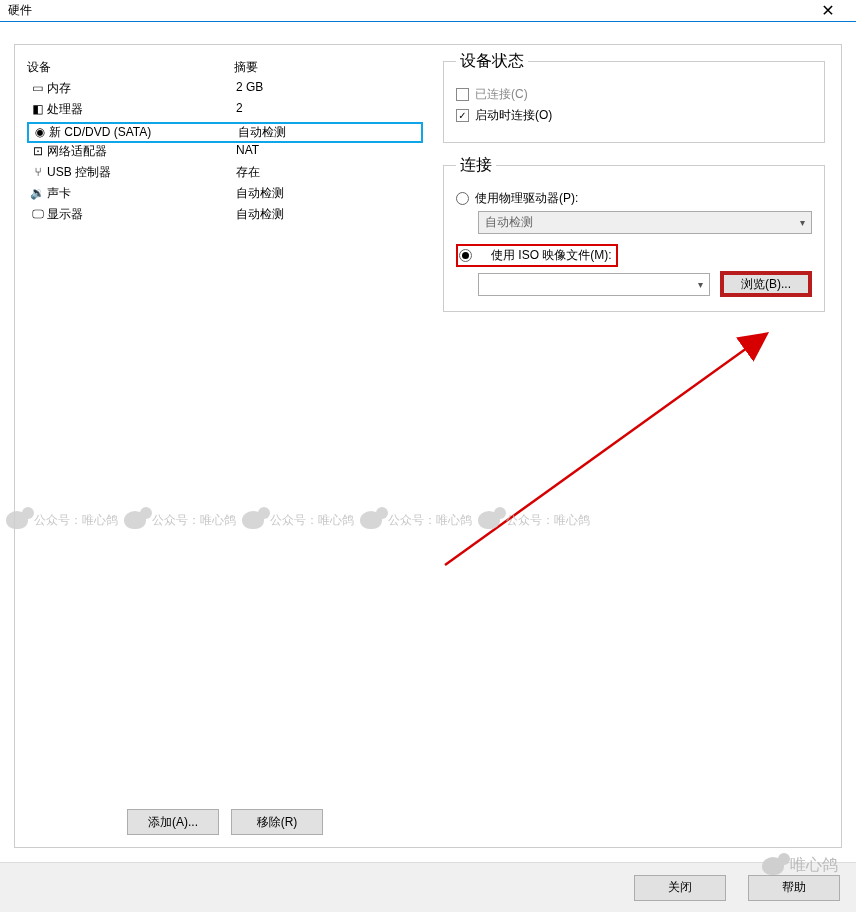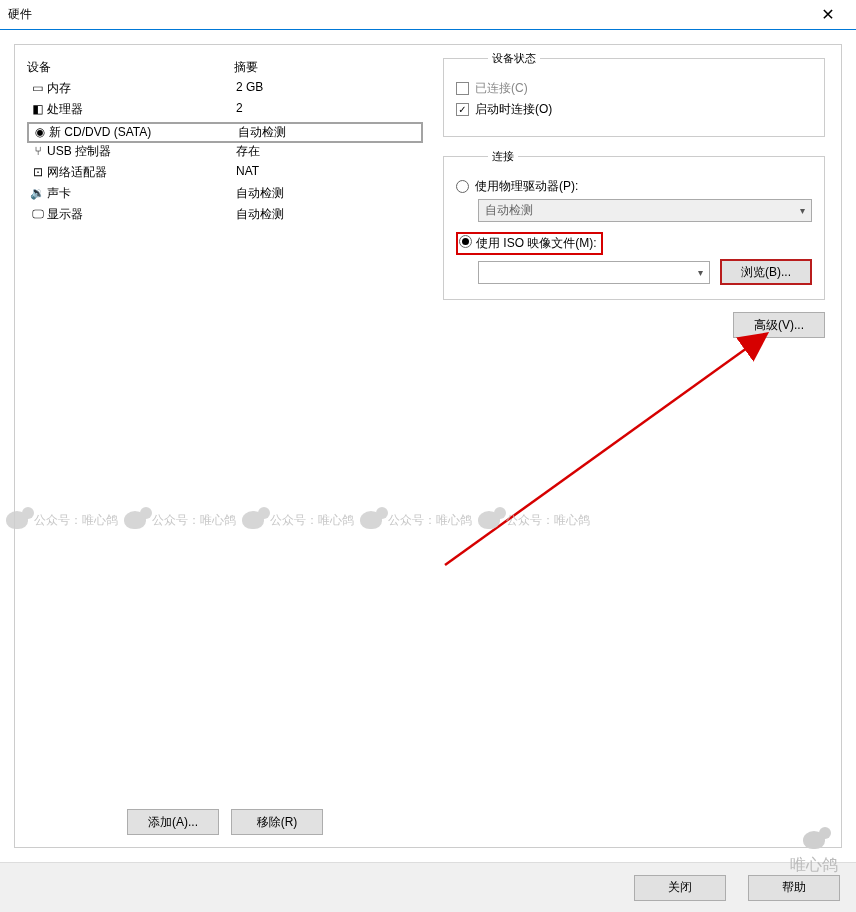--- a/index.html
+++ b/index.html
@@ -1,69 +1,69 @@
 <!DOCTYPE html>
 <html><head>
 <meta charset="utf-8">
 <style>
 * { box-sizing: border-box; margin: 0; padding: 0; }
 body { font-family: "Microsoft YaHei", "Segoe UI", sans-serif; font-size: 12px; background: #fff; width: 856px; height: 912px; position: relative; overflow: hidden; }
 
-.titlebar { height: 30px; border-bottom: 1px solid #0078d7; display: flex; align-items: center; padding: 0 8px; justify-content: space-between; }
+.titlebar { height: 22px; border-bottom: 1px solid #0078d7; display: flex; align-items: center; padding: 0 8px; justify-content: space-between; }
 .close-x { font-size: 16px; width: 40px; text-align: center; cursor: pointer; }
 
 .content { position: absolute; top: 30px; left: 0; right: 0; bottom: 50px; padding: 14px; }
 .inner-border { border: 1px solid #ccc; height: 100%; display: flex; position: relative; }
 
 .left-pane { width: 420px; padding: 10px 12px; display: flex; flex-direction: column; }
 .device-table { flex: 1; }
 .device-header { display: flex; padding: 4px 0; }
 .col-device { width: 175px; }
 .col-summary { flex: 1; margin-left: 32px; }
 .device-row { display: flex; align-items: flex-start; height: 21px; padding: 0 2px; }
 .device-row .icon { width: 18px; display: inline-flex; justify-content: center; }
 .device-row .label { flex: 1; }
-.highlighted { border: 2px solid #a3a3a3; }
+.highlighted { border: 2px solid #0ea5e9; }
 
 .left-buttons { display: flex; gap: 12px; justify-content: center; padding: 8px 0 2px 0; }
 
 .right-pane { flex: 1; padding: 6px 16px 10px 8px; display: flex; flex-direction: column; gap: 12px; }
 
 fieldset { border: 1px solid #ccc; padding: 10px 12px 14px 12px; }
-legend { padding: 0 4px; font-size: 11px; margin-left: 32px; }
+legend { padding: 0 4px; font-size: 16px; }
 
 .chk-row, .radio-row { display: flex; align-items: center; gap: 6px; margin: 4px 0; }
 .chk-box { width: 13px; height: 13px; border: 1px solid #888; display: inline-flex; align-items: center; justify-content: center; font-size: 10px; }
 
 .radio-circle { width: 13px; height: 13px; border: 1px solid #666; border-radius: 50%; display: inline-flex; align-items: center; justify-content: center; }
 .radio-circle.selected::after { content: ""; width: 7px; height: 7px; background: #000; border-radius: 50%; }
 
 .dropdown { height: 23px; border: 1px solid #aaa; background: #efefef; display: flex; align-items: center; justify-content: space-between; padding: 0 6px; color: #666; width: 100%; }
 .dropdown.white { background: #fff; color: #000; }
 .chev { font-size: 10px; color: #555; }
 
 .iso-row { display: flex; gap: 10px; align-items: center; margin-top: 6px; }
 .iso-row .dropdown { flex: 1; }
 
 .btn { height: 26px; min-width: 92px; border: 1px solid #adadad; background: #e1e1e1; display: inline-flex; align-items: center; justify-content: center; cursor: pointer; padding: 0 10px; }
-.btn.red-outline { border: 2px solid #b91c1c; }
+.btn.red-outline { border: 4px solid #b91c1c; }
 
 .adv-row { display: flex; justify-content: flex-end; }
 
 .bottom-bar { position: absolute; bottom: 0; left: 0; right: 0; height: 50px; display: flex; align-items: center; justify-content: flex-end; gap: 22px; padding: 0 16px; border-top: 1px solid #ddd; background: #f0f0f0; }
 
 svg.arrow { position: absolute; pointer-events: none; }
 
 .watermark { position: absolute; top: 505px; left: 0; right: 0; height: 30px; display: flex; align-items: center; color: #bdbdbd; font-size: 12px; white-space: nowrap; overflow: hidden; opacity: 0.85; }
 .watermark span.bubble { display: inline-flex; align-items: center; margin: 0 6px; }
-.watermark-footer { position: absolute; bottom: 36px; right: 18px; color: #bbb; font-size: 16px; display: flex; align-items: center; gap: 6px; flex-direction: column; }
+.watermark-footer { position: absolute; bottom: 36px; right: 18px; color: #bbb; font-size: 16px; display: flex; align-items: center; gap: 6px; }
 .wm-icon { width: 22px; height: 18px; background: #cfcfcf; border-radius: 50% 50% 45% 45%; position: relative; display:inline-block;}
 .wm-icon::after{content:"";position:absolute;width:12px;height:12px;background:#cfcfcf;border-radius:50%;right:-6px;top:-4px;}
 
-.iso-highlight { border: 2px solid #d60000; display: inline-flex; align-items: flex-start; padding: 1px 4px 1px 1px; gap:4px;}
+.iso-highlight { border: 2px solid #d60000; display: inline-flex; align-items: center; padding: 1px 4px 1px 1px; gap:19px;}
 
 .indent { margin-left: 22px; margin-top:4px; }
 </style>
 </head>
 <body>
 
 <div class="titlebar">
   <span>硬件</span>
   <span class="close-x">✕</span>
 </div>
@@ -84,26 +84,26 @@
         </div>
         <div class="device-row">
           <div class="col-device"><span class="icon">◧</span><span class="label">处理器</span></div>
           <div class="col-summary">2</div>
         </div>
         <div class="device-row highlighted">
           <div class="col-device"><span class="icon">◉</span><span class="label">新 CD/DVD (SATA)</span></div>
           <div class="col-summary">自动检测</div>
         </div>
         <div class="device-row">
+          <div class="col-device"><span class="icon">⊡</span><span class="label">网络适配器</span></div>
+          <div class="col-summary">NAT</div>
+        </div>
+        <div class="device-row">
           <div class="col-device"><span class="icon">⑂</span><span class="label">USB 控制器</span></div>
           <div class="col-summary">存在</div>
-        </div>
-        <div class="device-row">
-          <div class="col-device"><span class="icon">⊡</span><span class="label">网络适配器</span></div>
-          <div class="col-summary">NAT</div>
         </div>
         <div class="device-row">
           <div class="col-device"><span class="icon">🔉</span><span class="label">声卡</span></div>
           <div class="col-summary">自动检测</div>
         </div>
         <div class="device-row">
           <div class="col-device"><span class="icon">🖵</span><span class="label">显示器</span></div>
           <div class="col-summary">自动检测</div>
         </div>
       </div>
@@ -150,23 +150,20 @@
         </div>
         <div class="iso-row indent">
           <div class="dropdown white">
             <span></span>
             <span class="chev">▾</span>
           </div>
           <div class="btn red-outline">浏览(B)...</div>
         </div>
       </fieldset>
 
-      <div class="adv-row">
-        <div class="btn">高级(V)...</div>
-      </div>
     </div>
 
     <svg class="arrow" style="left:420px; top:280px; width:350px; height:250px;">
       <defs>
           <marker id="ah" markerWidth="12" markerHeight="12" refX="10" refY="6" orient="auto">
             <path d="M0,0 L12,6 L0,12 Z" fill="#d60000"></path>
           </marker>
         </defs>
       <line x1="10" y1="240" x2="330" y2="10" stroke="#d60000" stroke-width="2.5" marker-end="url(#ah)"></line>
     </svg>

